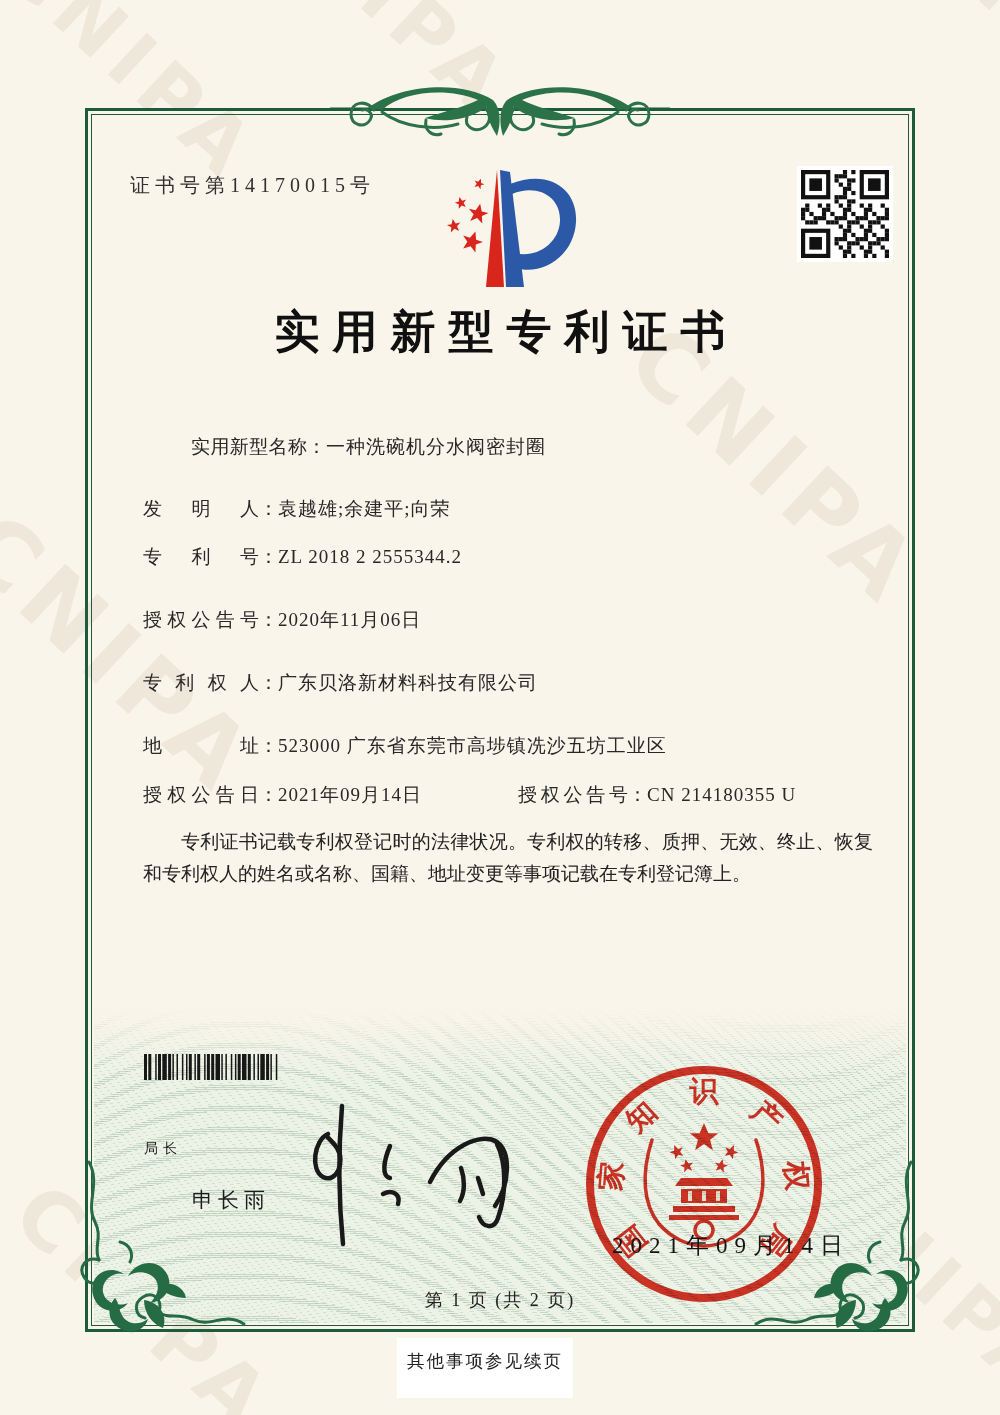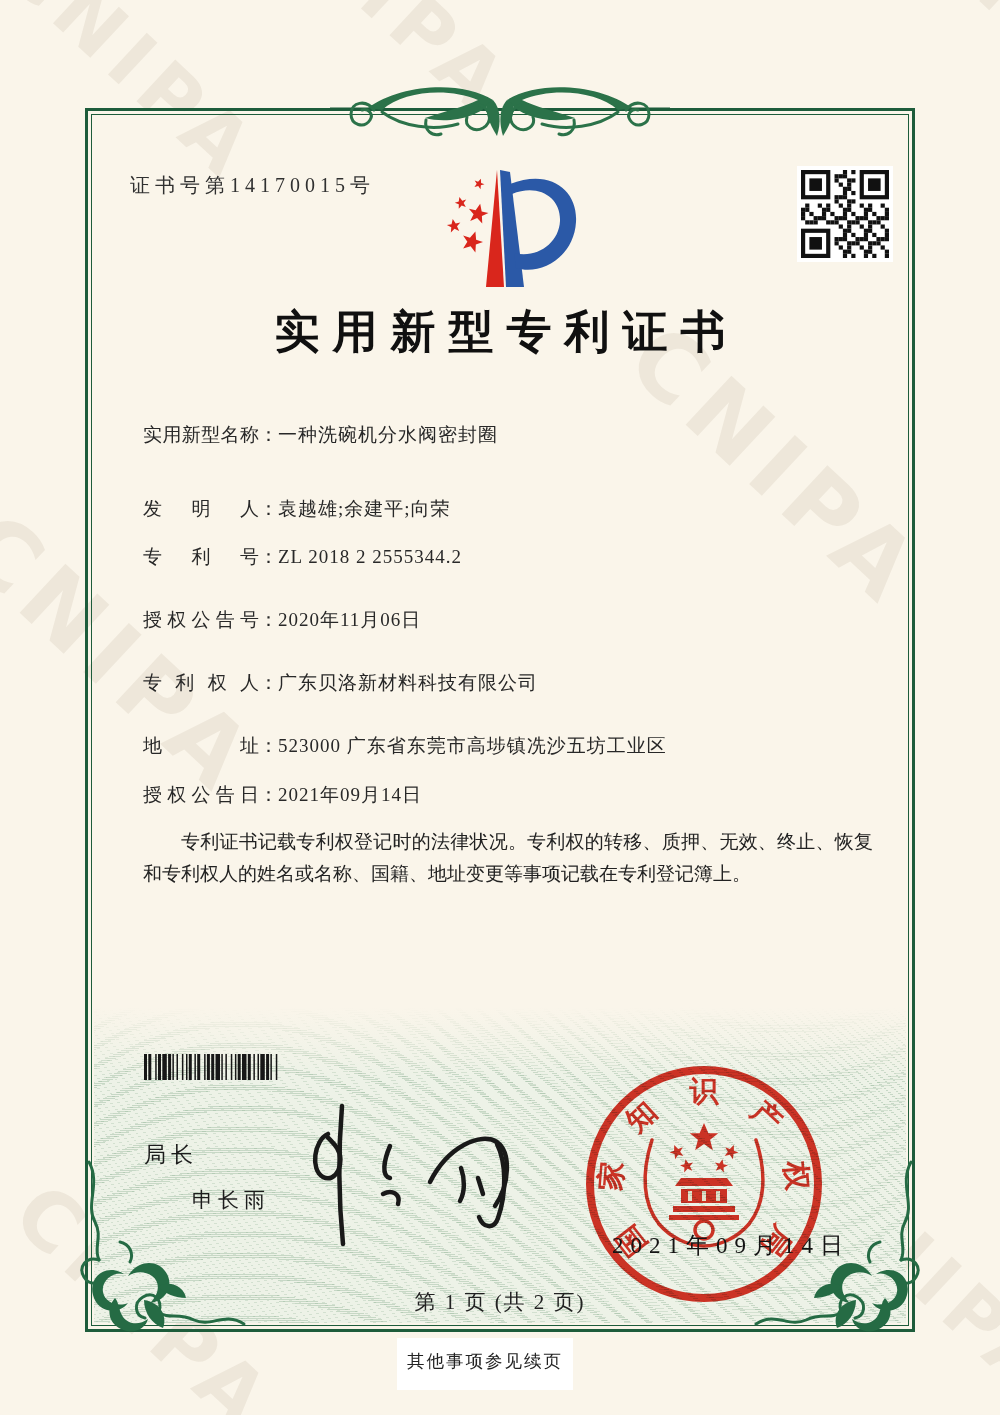--- a/index.html
+++ b/index.html
@@ -56,34 +56,34 @@
   .fcolon { display:inline-block; }
   .fvalue { letter-spacing:1px; }
   .grant-col { position:absolute; left:375px; top:0; white-space:nowrap; }
   .grant-col .flabel { width:110px; }
   
   .paras { position:absolute; left:143px; top:826px; width:730px; z-index:3;
     font-size:19px; line-height:31.5px; color:#222; text-align:justify; }
   .paras p { text-indent:2em; }
   
   .barcode { position:absolute; left:142px; top:1054px; z-index:3; }
-  .sig-role { position:absolute; left:144px; top:1140px; font-size:22px; letter-spacing:5px; z-index:3; color:#1c1c1c; }
+  .sig-role { position:absolute; left:144px; top:1140px; font-size:14px; letter-spacing:5px; z-index:3; color:#1c1c1c; }
   .sig-name { position:absolute; left:144px; top:1186px; font-size:21px; letter-spacing:5px; z-index:3; color:#1c1c1c;margin-left:48px; }
   .signature-svg { position:absolute; left:278px; top:1098px; z-index:3; }
   .seal { position:absolute; left:586px; top:1066px; width:236px; height:236px; z-index:3;
           mix-blend-mode:multiply; opacity:.95; }
   .seal-ring { position:absolute; inset:0; border:8px solid #d92a1d; border-radius:50%; }
   .seal-char { position:absolute; width:34px; height:34px; text-align:center;
     font-size:29px; font-weight:bold; color:#d92a1d; line-height:34px; }
   .seal-emblem { position:absolute; left:53px; top:46px; }
   .seal-date { position:absolute; left:612px; top:1230px; z-index:4;
     font-size:23px; letter-spacing:7px; color:#141414; }
   .page-num { position:absolute; left:0; top:1288px; width:100%; text-align:center;
-    font-size:21px; letter-spacing:2px; z-index:3; color:#222; }
-  .note-box { position:absolute; left:397px; top:1338px; width:176px; height:52px;
+    font-size:18px; letter-spacing:2px; z-index:3; color:#222; }
+  .note-box { position:absolute; left:397px; top:1338px; width:176px; height:60px;
     background:#ffffff; z-index:4; text-align:center; line-height:46px;
     font-size:17.5px; letter-spacing:2px; color:#222; }
 </style>
 </head>
 <body>
 
 <span class="wm" style="left:-25px;top:14px;font-size:78px;">CNIPA</span>
 <span class="wm" style="left:228px;top:-52px;font-size:78px;">CNIPA</span>
 <span class="wm" style="left:855px;top:-55px;font-size:72px;">CNIPA</span>
 <span class="wm" style="left:596px;top:412px;font-size:92px;">CNIPA</span>
@@ -292,40 +292,43 @@
       <rect x="62.85714285714286" y="4.190476190476191" width="20.952380952380953" height="20.952380952380953" fill="#fff"></rect>
       <rect x="67.04761904761905" y="8.380952380952381" width="12.571428571428573" height="12.571428571428573" fill="#111"></rect>
       <rect x="0" y="58.66666666666667" width="29.333333333333336" height="29.333333333333336" fill="#111"></rect>
       <rect x="4.190476190476191" y="62.85714285714286" width="20.952380952380953" height="20.952380952380953" fill="#fff"></rect>
       <rect x="8.380952380952381" y="67.04761904761905" width="12.571428571428573" height="12.571428571428573" fill="#111"></rect>
     </svg></div>
 
 <div class="title">实用新型专利证书</div>
 
 <div class="fields">
-  <div class="frow" style="top:4px;">
+  <div class="frow" style="top:16px;margin-left:48px;">
     <span class="flabel">实用新型名称</span><span class="fcolon">：</span><span class="fvalue">一种洗碗机分水阀密封圈</span>
   </div>
   <div class="frow" style="top:78px;">
     <span class="flabel">发明人</span><span class="fcolon">：</span><span class="fvalue">袁越雄;余建平;向荣</span>
   </div>
   <div class="frow" style="top:126px;">
     <span class="flabel">专利号</span><span class="fcolon">：</span><span class="fvalue">ZL 2018 2 2555344.2</span>
   </div>
   <div class="frow" style="top:189px;">
     <span class="flabel">授权公告号</span><span class="fcolon">：</span><span class="fvalue">2020年11月06日</span>
   </div>
   <div class="frow" style="top:252px;">
     <span class="flabel">专利权人</span><span class="fcolon">：</span><span class="fvalue">广东贝洛新材料科技有限公司</span>
   </div>
   <div class="frow" style="top:315px;">
     <span class="flabel">地址</span><span class="fcolon">：</span><span class="fvalue">523000 广东省东莞市高埗镇冼沙五坊工业区</span>
   </div>
   <div class="frow" style="top:364px;width:730px;">
     <span class="flabel">授权公告日</span><span class="fcolon">：</span><span class="fvalue">2021年09月14日</span>
+    <span class="grant-col">
+      <span class="flabel">授权公告号</span><span class="fcolon">：</span><span class="fvalue">CN 214180355 U</span>
+    </span>
   </div>
 </div>
 
 <div class="paras">
   <p>专利证书记载专利权登记时的法律状况。专利权的转移、质押、无效、终止、恢复和专利权人的姓名或名称、国籍、地址变更等事项记载在专利登记簿上。</p>
 </div>
 
 <svg class="barcode" width="258" height="26">
     <rect x="2" y="0" width="3" height="26" fill="#171717"></rect>
     <rect x="6.3" y="0" width="3" height="26" fill="#171717"></rect>

